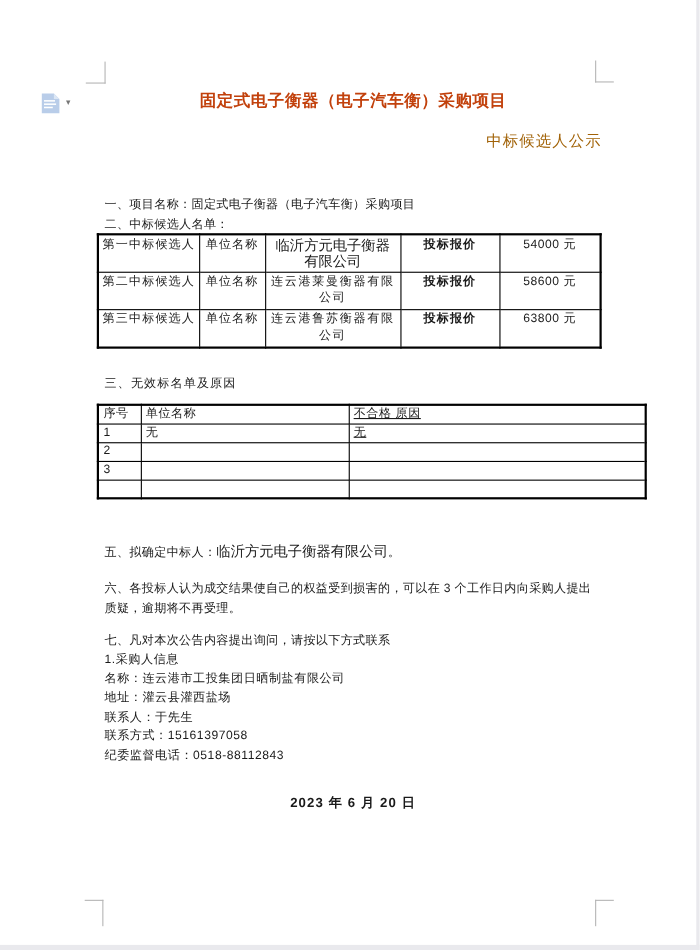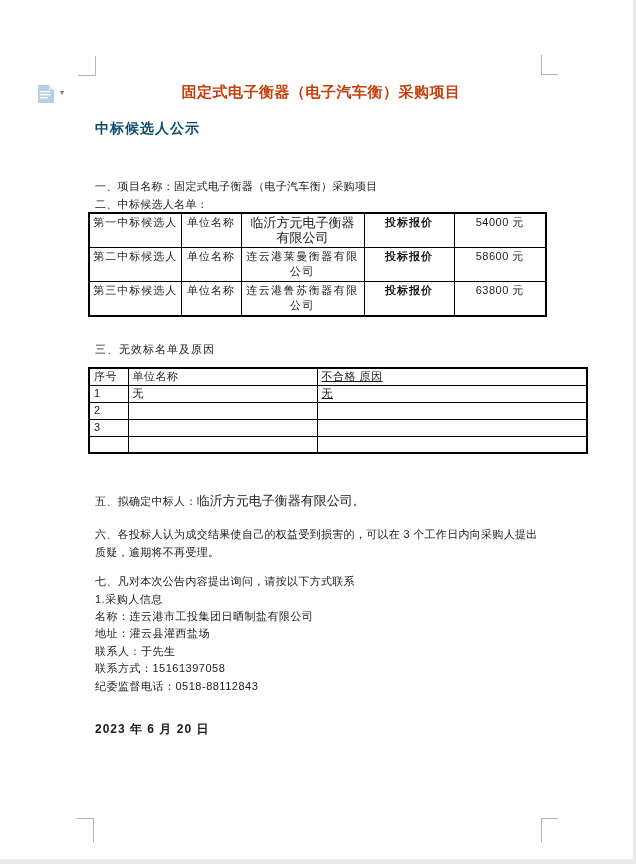--- a/index.html
+++ b/index.html
@@ -22,31 +22,31 @@
   .mark-br{left:541px;top:818px;width:17px;height:24px;border-left:1px solid #b5b5b5;border-top:1px solid #b5b5b5;}
 
   
   .paste-btn{position:absolute;left:34px;top:82px;width:40px;height:24px;cursor:pointer;}
   .paste-btn svg{position:absolute;left:2px;top:2px;}
   .paste-arrow{position:absolute;left:26px;top:7px;font-size:8px;color:#777;line-height:8px;}
 
   
   .content{position:absolute;left:95px;top:75px;width:452px;}
   .doc-title{margin:8px 0 0 0;font-size:15px;font-weight:bold;text-align:center;letter-spacing:0.5px;line-height:18px;color:#c2410c;}
-  .doc-subtitle{margin:19px 0 0 0;font-size:14px;font-weight:bold;text-align:left;letter-spacing:1px;line-height:17px;color:#0c4a6e;}
+  .doc-subtitle{margin:19px 0 0 0;font-size:14px;font-weight:normal;text-align:right;letter-spacing:1px;line-height:17px;color:#a16207;}
   .para{font-size:11px;line-height:17px;letter-spacing:0.3px;margin:0;}
   .p-s1{margin-top:41px;}
   .p-s2{margin-top:1px;line-height:16px;}
   .p-s3{margin-top:24px;letter-spacing:1px;}
   .p-s5{margin-top:38px;line-height:18px;}
   .s5-company{font-size:13px;letter-spacing:0;}
   .p-s6{margin-top:16px;line-height:17.5px;}
   .p-s7{margin-top:12px;line-height:17.5px;}
   .contact-line{font-size:11px;line-height:17.4px;letter-spacing:0.5px;}
-  .doc-date{margin-top:26px;font-weight:bold;font-size:12px;letter-spacing:1px;}
+  .doc-date{margin-top:26px;text-align:center;font-weight:bold;font-size:12px;letter-spacing:1px;}
 
   table{border-collapse:collapse;table-layout:fixed;margin-left:-7px;width:457px;}
   table{border:2px solid #000;}
   td{border:1px solid #000;font-size:11px;vertical-align:top;padding:1px 3px 2px 3px;line-height:15px;letter-spacing:0.5px;overflow:hidden;}
   .t1 .c1{width:92px;letter-spacing:1px;}
   .t1 .c2{width:60px;letter-spacing:1px;}
   .t1 .c3{width:123px;}
   .t1 .c4{width:90px;letter-spacing:1px;font-weight:bold;}
   .t1 .c5{width:92px;}
   .t1 .unit-large{font-size:13px;line-height:15px;letter-spacing:0;}

